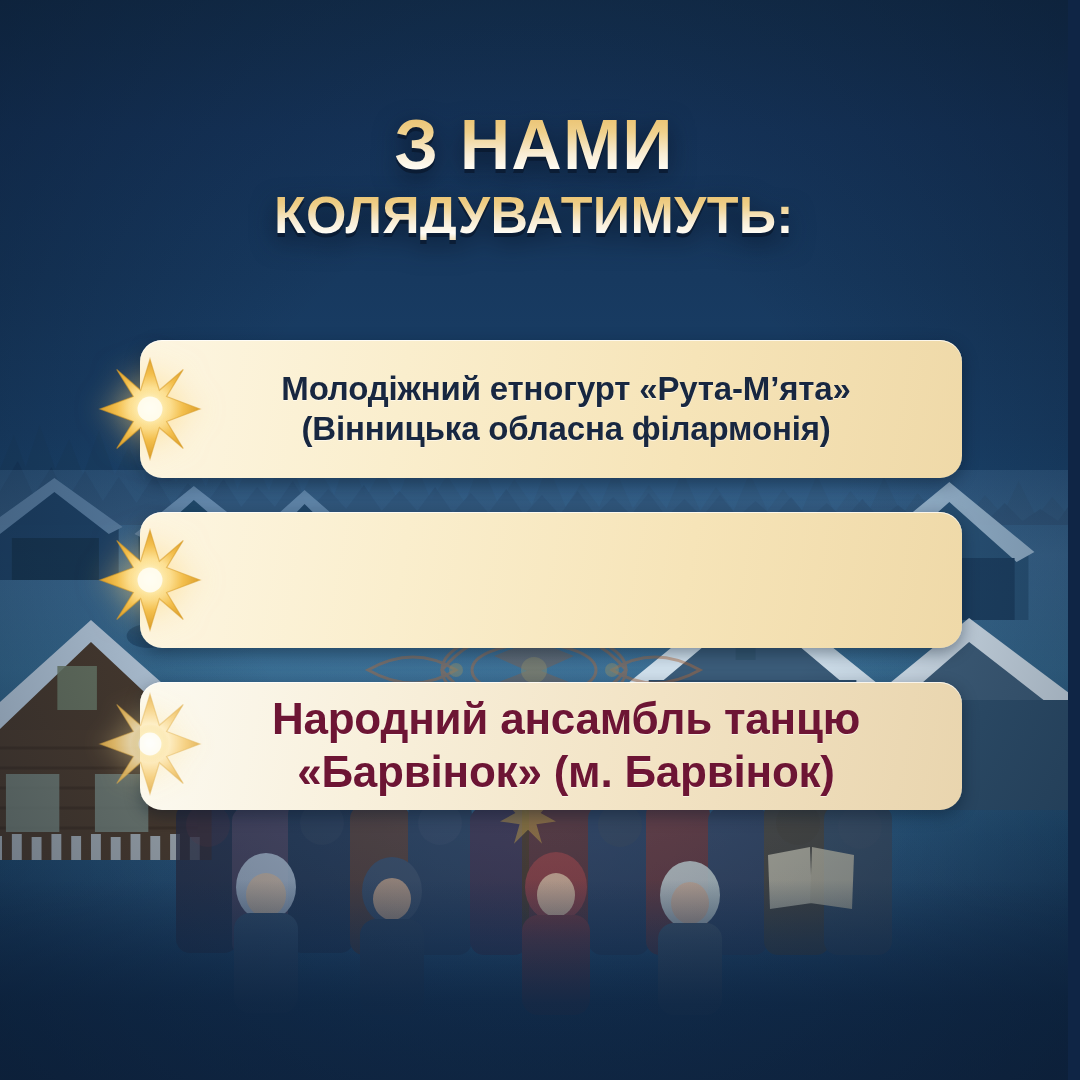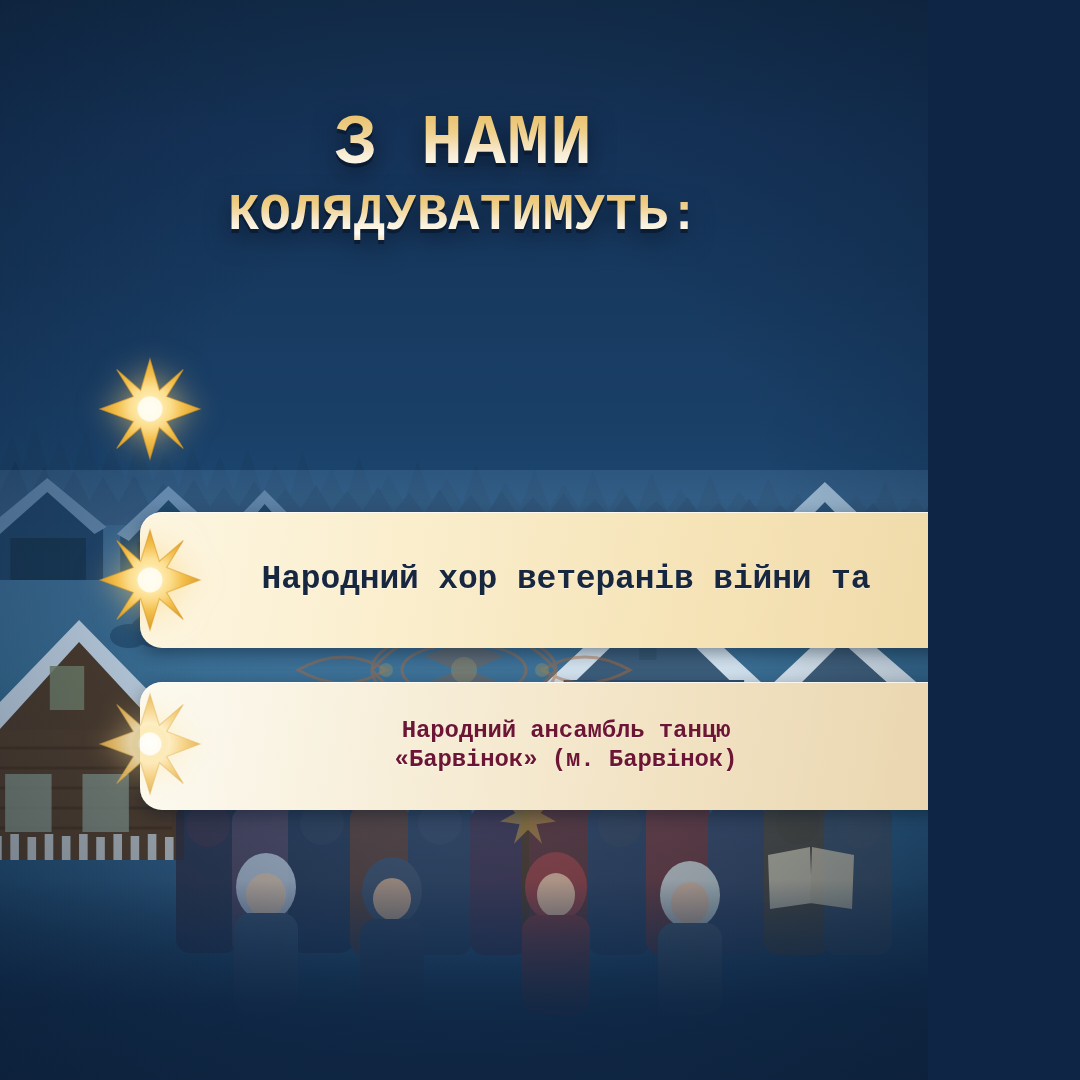--- a/index.html
+++ b/index.html
@@ -2,21 +2,21 @@
 <html lang="uk"><head>
 <meta charset="utf-8">
 <title>Announcement Poster</title>
 <style>
   html,body{margin:0;padding:0;}
   body{
     width:1080px;height:1080px;overflow:hidden;
     font-family:"Liberation Sans","DejaVu Sans",sans-serif;
     background:#0f2545;
   }
-  .poster{position:relative;width:928px;height:1080px;overflow:hidden;font-family:Liberation Mono, monospace;}
+  .poster{position:relative;width:1068px;height:1080px;overflow:hidden;}
 
   
   .sky{
     position:absolute;inset:0;
     background:
       radial-gradient(ellipse 900px 420px at 50% 78%, rgba(120,170,210,.30) 0%, rgba(120,170,210,0) 62%),
       linear-gradient(180deg,
         #14304f 0%,
         #16355c 12%,
         #17395f 26%,
@@ -108,21 +108,21 @@
     background:linear-gradient(100deg,#fcfaf1 0%,#f8f0dc 28%,#f2e3c4 62%,#e9d5ae 100%);}
   .card-text{
     margin:0;padding:0 46px 0 76px;
     font-weight:700;
     font-size:33px;
     line-height:1.20;
     color:#182740;
     letter-spacing:-.005em;
     text-shadow:0 1px 0 rgba(255,255,255,.55);
   }
-  .card-3 .card-text{color:#6d1534;font-size:24px;padding:0 56px 0 86px;}
+  .card-3 .card-text{color:#6d1534;font-size:44px;padding:0 56px 0 86px;}
 
   
   .star{
     position:absolute;left:98px;width:104px;height:104px;
     pointer-events:none;
   }
   .star svg{display:block;width:100%;height:100%;
     filter:drop-shadow(0 0 14px rgba(255,214,120,.55));}
   .star-1{top:17px;}
   .star-2{top:188px;}
@@ -329,20 +329,26 @@
   <div class="vignette"></div>
 
   <div class="title">
     <span class="line l1">З НАМИ</span>
     <span class="line l2">КОЛЯДУВАТИМУТЬ:</span>
   </div>
 
   <div class="cards">
     <div class="card-row">
 
+      <div class="card card-1">
+        <p class="card-text" style="color: rgb(24, 39, 64);">
+          <span>Молодіжний етногурт «Рута-М’ята»</span><br>
+          <span>(Вінницька обласна філармонія)</span>
+        </p>
+      </div>
       <div class="star star-1">
         <svg viewBox="0 0 100 100">
           <defs>
             <radialGradient id="g1" cx="50%" cy="48%" r="50%">
               <stop offset="0%" stop-color="#fffbe8"></stop>
               <stop offset="32%" stop-color="#ffe9a6"></stop>
               <stop offset="66%" stop-color="#f3bf4d"></stop>
               <stop offset="100%" stop-color="#dda02c"></stop>
             </radialGradient>
             <radialGradient id="c1" cx="50%" cy="48%" r="50%">
@@ -352,21 +358,21 @@
             </radialGradient>
           </defs>
           <path d="M50 2 L59 32 L82 12 L66 38 L98 50 L66 62 L82 88 L59 68 L50 98 L41 68 L18 88 L34 62 L2 50 L34 38 L18 12 L41 32 Z" fill="url(#g1)" stroke="#d79b27" stroke-width="1.2" stroke-opacity=".55"></path>
           <circle cx="50" cy="50" r="20" fill="url(#c1)"></circle>
           <circle cx="50" cy="50" r="12" fill="#fffdf2" opacity=".9"></circle>
         </svg>
       </div>
 
       <div class="card card-2">
         <p class="card-text" style="color: rgb(24, 39, 64);">
-          <span>Народний хор ветеранів війни та</span><br>
+          <br>
         </p>
       </div>
       <div class="star star-2">
         <svg viewBox="0 0 100 100">
           <path d="M50 2 L59 32 L82 12 L66 38 L98 50 L66 62 L82 88 L59 68 L50 98 L41 68 L18 88 L34 62 L2 50 L34 38 L18 12 L41 32 Z" fill="url(#g1)" stroke="#d79b27" stroke-width="1.2" stroke-opacity=".55"></path>
           <circle cx="50" cy="50" r="20" fill="url(#c1)"></circle>
           <circle cx="50" cy="50" r="12" fill="#fffdf2" opacity=".9"></circle>
         </svg>
       </div>
 

